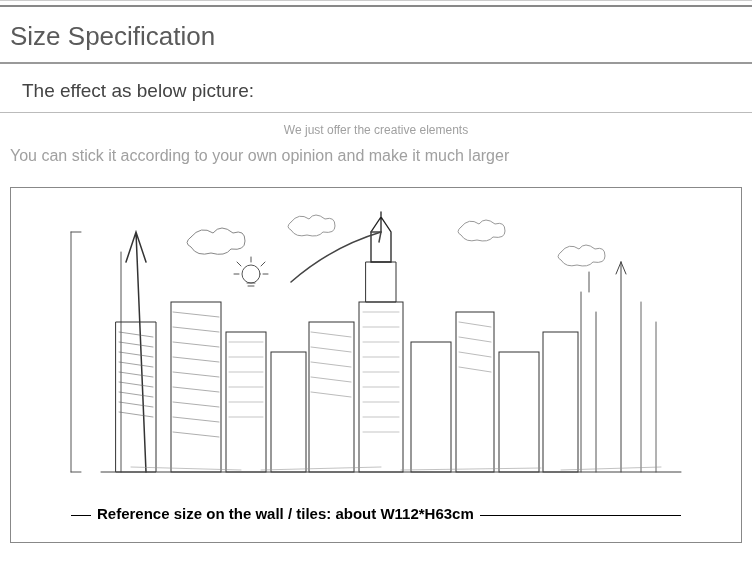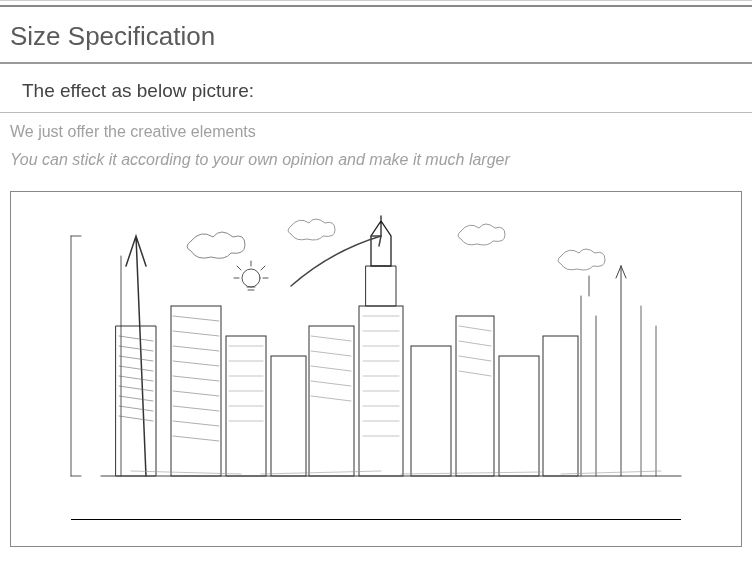--- a/index.html
+++ b/index.html
@@ -35,29 +35,29 @@
 .sub-heading {
   font-size: 19px;
   color: #444;
   padding: 16px 10px 10px 22px;
 }
 .thin-rule {
   height: 1px;
   background: #bbb;
 }
 .desc-text {
-  font-size: 16px;
+  font-size: 12px;
   color: #a0a0a0;
   padding: 10px 10px 4px 10px;
+  text-align: center;
 }
 .desc-text2 {
   font-size: 16px;
   color: #a0a0a0;
   padding: 6px 10px 16px 10px;
-  font-style: italic;
 }
 .picture-box {
   margin: 6px 10px 0 10px;
   border: 1px solid #888;
   height: 356px;
   position: relative;
   background: #fff;
 }
 .sketch {
   position: absolute;
@@ -145,13 +145,14 @@
       <circle cx="210" cy="72" r="9" stroke="#555"></circle>
       <path d="M206,81 L214,81 M207,84 L213,84 M210,60 L210,55 M200,64 L196,60 M220,64 L224,60 M198,72 L193,72 M222,72 L227,72" stroke="#555"></path>
 
       <path d="M30,30 L30,270 M30,30 L40,30 M30,270 L40,270" stroke="#555"></path>
 
       <path d="M60,270 L640,270" stroke="#444"></path>
       <path d="M90,265 L200,268 M220,268 L340,265 M360,268 L500,266 M520,268 L620,265" stroke="#999" stroke-width="0.6"></path>
     </g>
   </svg>
   <div class="reference-line"></div>
+  <div class="reference-text">Reference size on the wall / tiles: about W112*H63cm</div>
 </div>
 
 </body></html>

